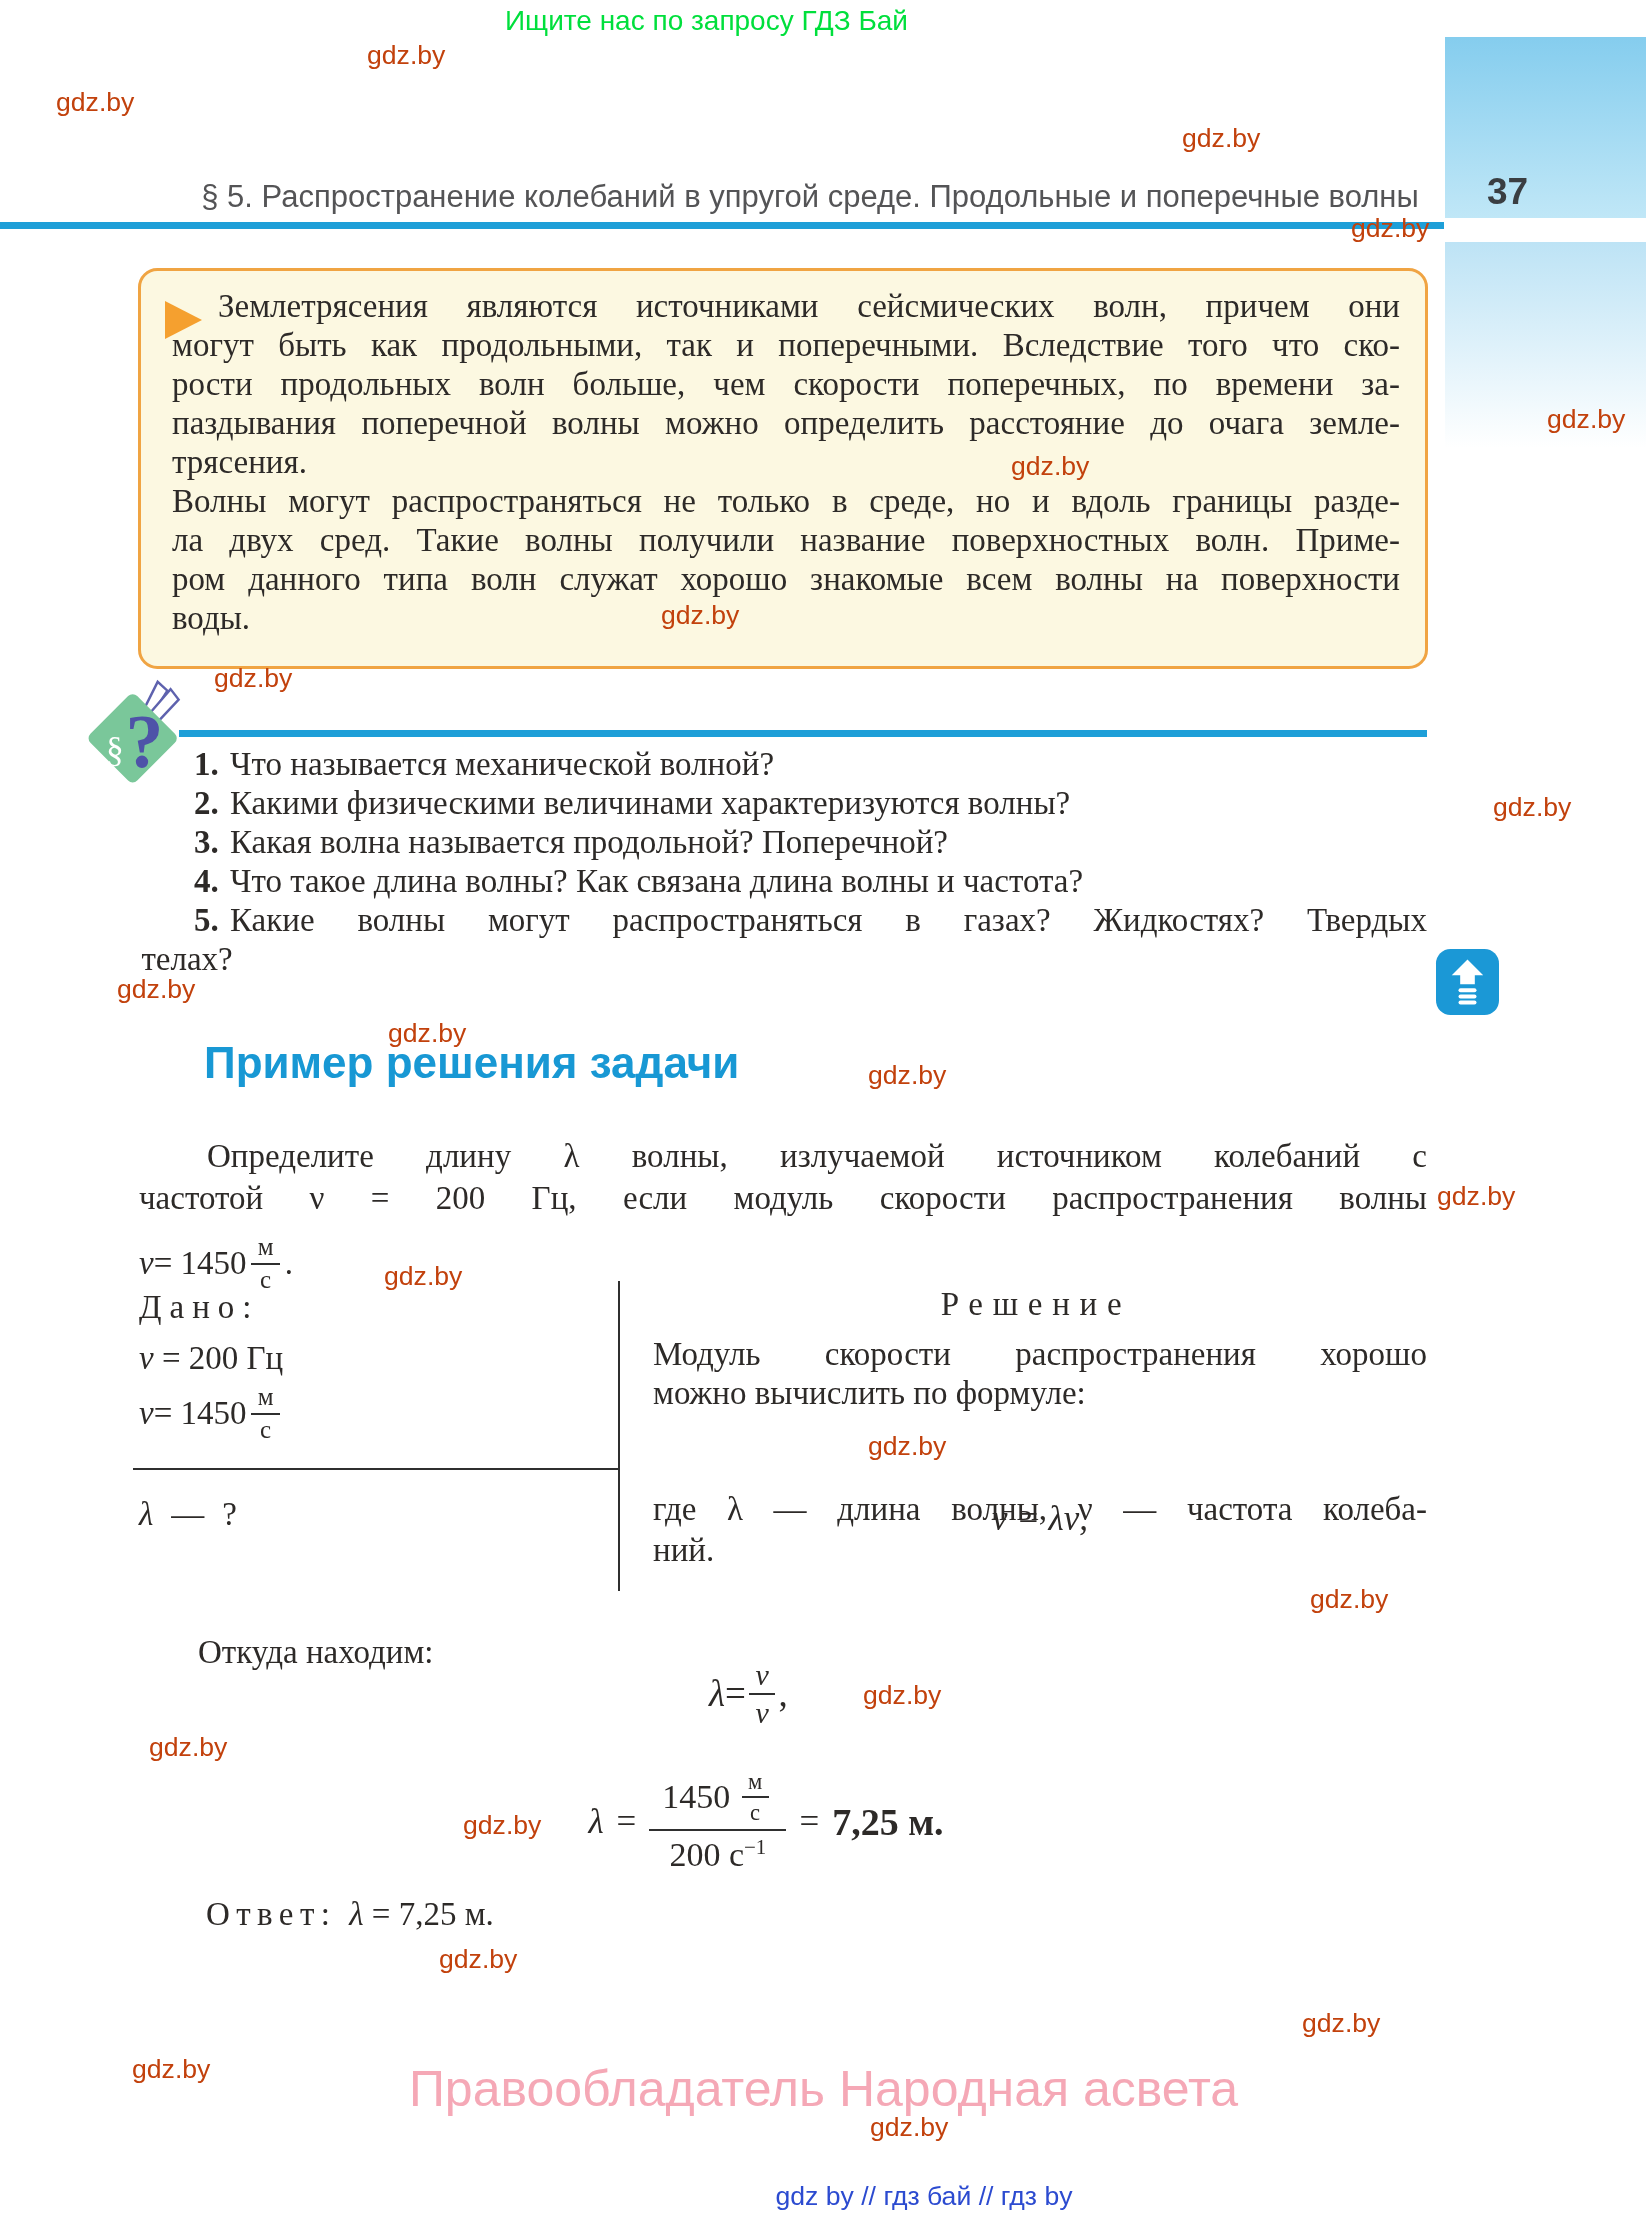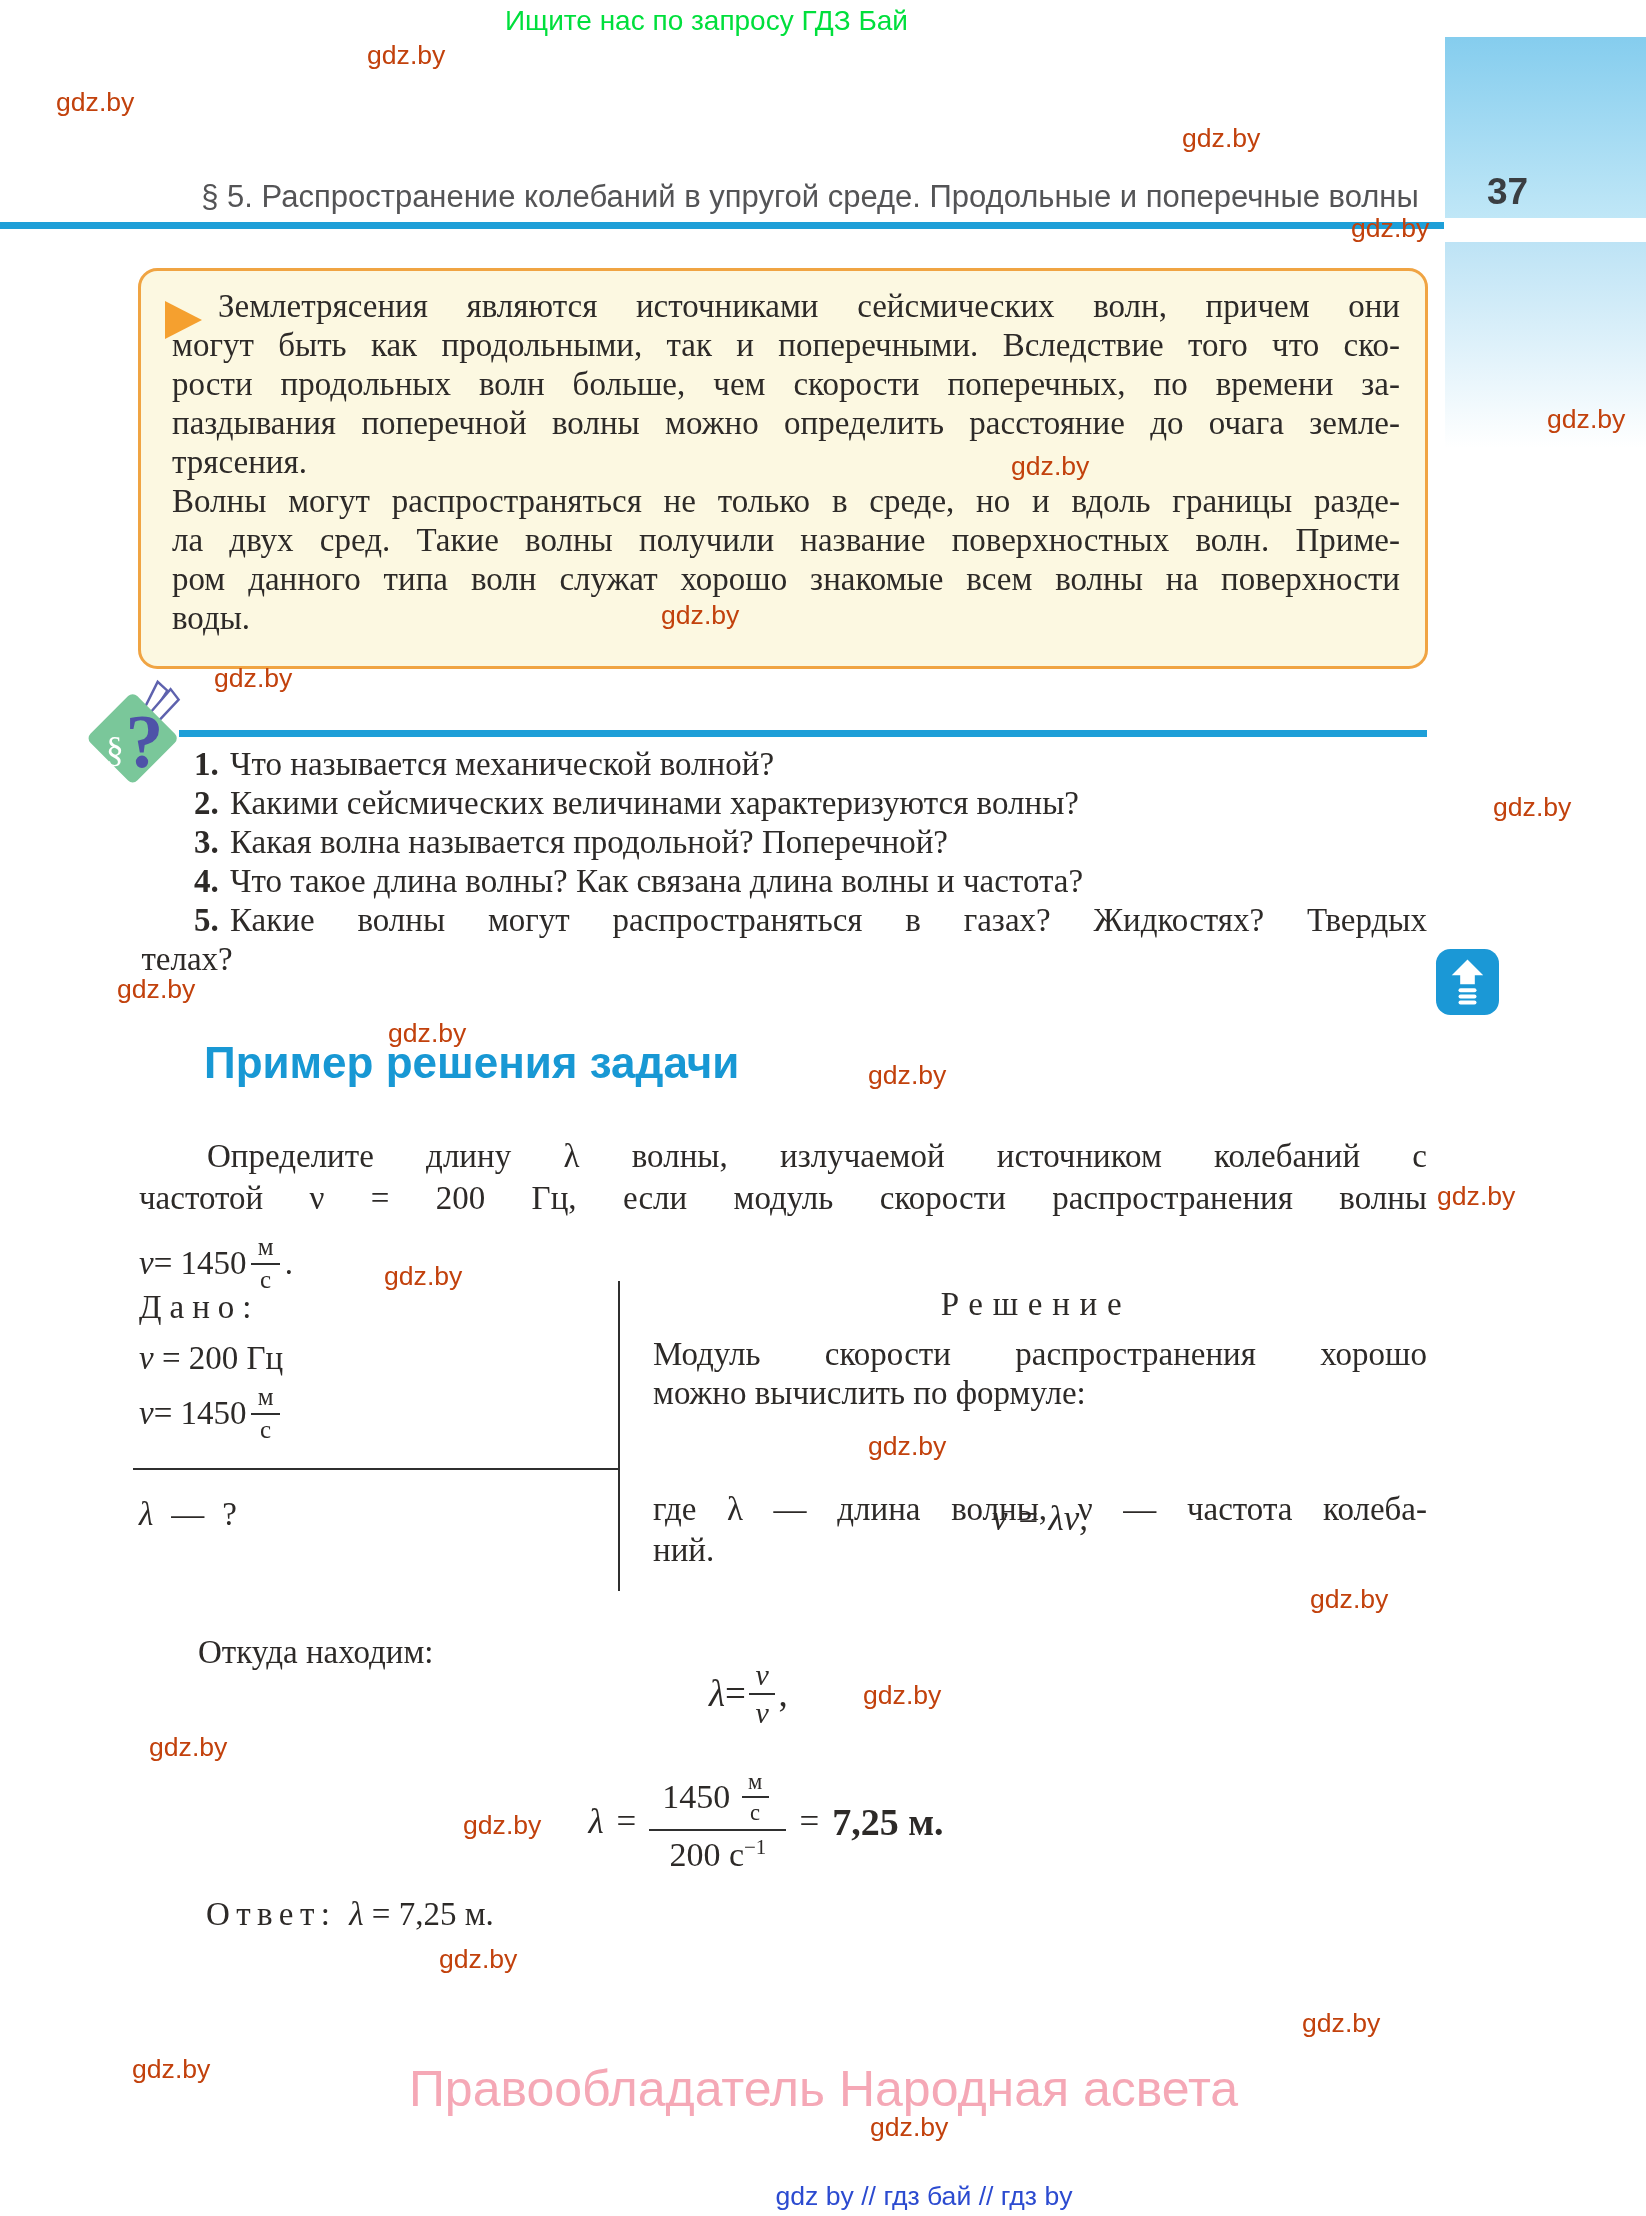--- a/index.html
+++ b/index.html
@@ -130,21 +130,21 @@
         <path d="M80 46 L100 6 L112 17 L90 52 Z"></path>
         <path d="M86 50 L116 15 L126 28 L96 60 Z"></path>
       </g>
       <rect x="28" y="35" width="82" height="82" rx="8" transform="rotate(45 69 76)" fill="#7AC79A"></rect>
       <text x="36" y="104" font-size="44" fill="#ffffff" font-family="Liberation Serif, serif">§</text>
       <text x="60" y="112" font-size="94" font-weight="bold" fill="#4E52A8" font-family="Liberation Serif, serif">?</text>
     </svg>
   </div>
   <div class="qlist">
     <div class="qrow"><b>1.</b><span>Что называется механической волной?</span></div>
-    <div class="qrow"><b>2.</b><span>Какими сейсмических величинами характеризуются волны?</span></div>
+    <div class="qrow"><b>2.</b><span>Какими физическими величинами характеризуются волны?</span></div>
     <div class="qrow"><b>3.</b><span>Какая волна называется продольной? Поперечной?</span></div>
     <div class="qrow"><b>4.</b><span>Что такое длина волны? Как связана длина волны и частота?</span></div>
     <div class="qrow just"><b>5.</b><span>Какие волны могут распространяться в газах? Жидкостях? Твердых</span></div>
     <div class="qcont">телах?</div>
   </div>
 
   <div class="upicon">
     <svg width="45" height="50" viewBox="0 0 40 44">
       <path d="M20 2 L34 16 H26.5 V24 H13.5 V16 H6 Z" fill="#ffffff"></path>
       <rect x="12" y="27.5" width="16" height="3.6" rx="1.8" fill="#ffffff"></rect>

